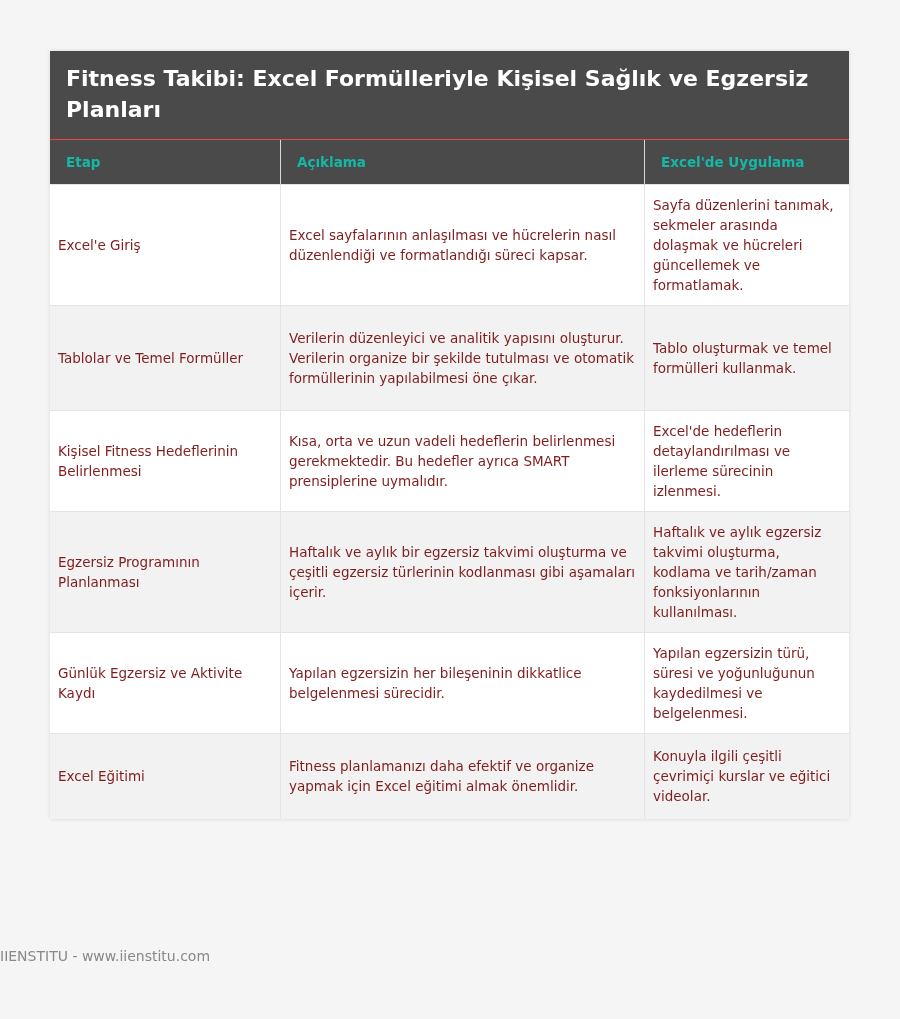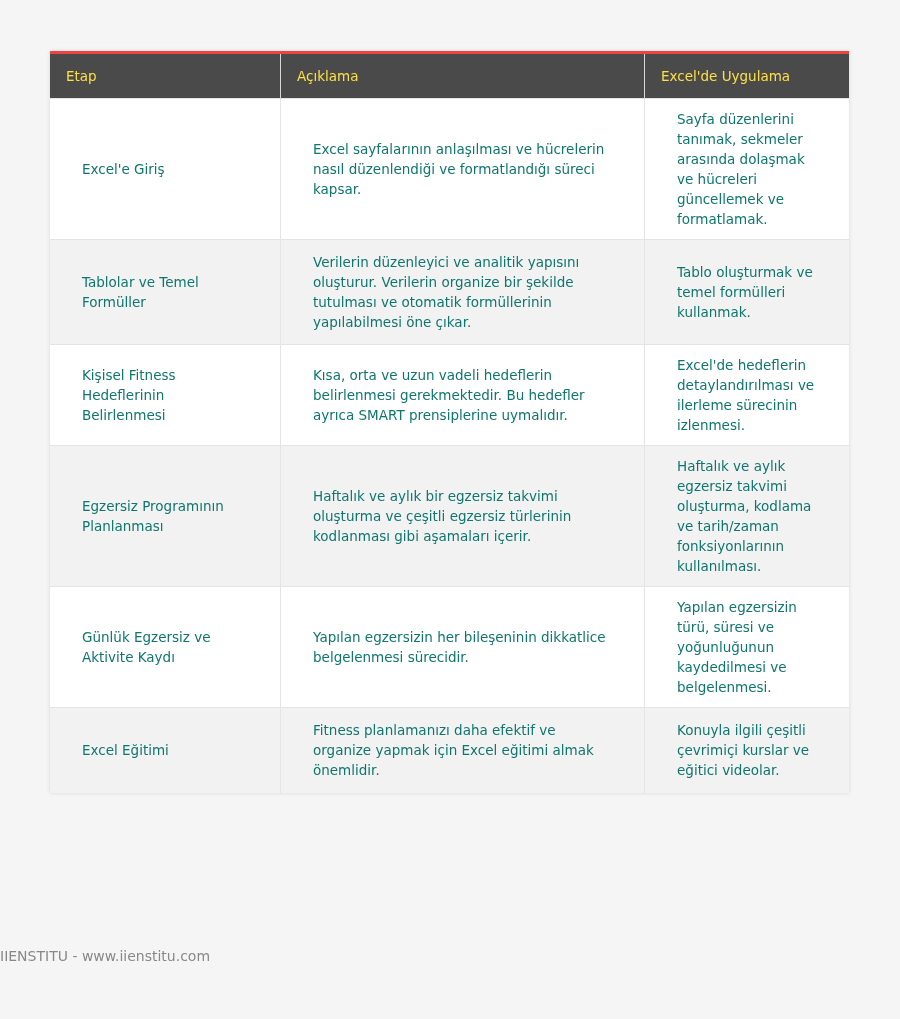--- a/index.html
+++ b/index.html
@@ -16,46 +16,47 @@
     box-shadow: 0 0 4px rgba(0,0,0,0.12);
   }
   .title-bar {
     background: #4a4a4a; color: #ffffff;
     padding: 12px 16px 14px 16px;
     font-weight: bold; font-size: 22px; line-height: 31px;
     height: 62px;
   }
   table { border-collapse: collapse; width: 100%; table-layout: fixed; }
   th {
-    background: #4a4a4a; color: #fde047; text-align: left;
-    font-size: 13.5px; font-weight: normal;
+    background: #4a4a4a; color: #14b8a6; text-align: left;
+    font-size: 13.5px; font-weight: bold;
     padding: 0 16px; height: 44px;
-    border-top: 3px solid #ef4444;
+    border-top: 1px solid #ef4444;
     border-left: 1px solid #d8d8d8;
   }
   th:first-child { border-left: none; }
   td {
-    font-size: 13.5px; line-height: 20px; color: #0f766e;
-    padding: 10px 32px; vertical-align: middle;
+    font-size: 13.5px; line-height: 20px; color: #7f1d1d;
+    padding: 10px 8px; vertical-align: middle;
     border-left: 1px solid #e4e4e4;
     border-top: 1px solid #e4e4e4;
   }
   td:first-child { border-left: none; }
   tr.alt td { background: #f2f2f2; }
   .col1 { width: 198px; }
   .col2 { width: 331px; }
   .footer {
     position: absolute; top: 948px; left: 0; width: 900px;
     text-align: left; font-size: 14px; color: #888888;
   }
 </style>
 </head>
 <body>
 
 <div class="card">
+  <div class="title-bar">Fitness Takibi: Excel Formülleriyle Kişisel Sağlık ve Egzersiz Planları</div>
   <table>
     <thead>
       <tr>
         <th class="col1">Etap</th>
         <th class="col2">Açıklama</th>
         <th>Excel'de Uygulama</th>
       </tr>
     </thead>
     <tbody>
       <tr style="height:105px">

